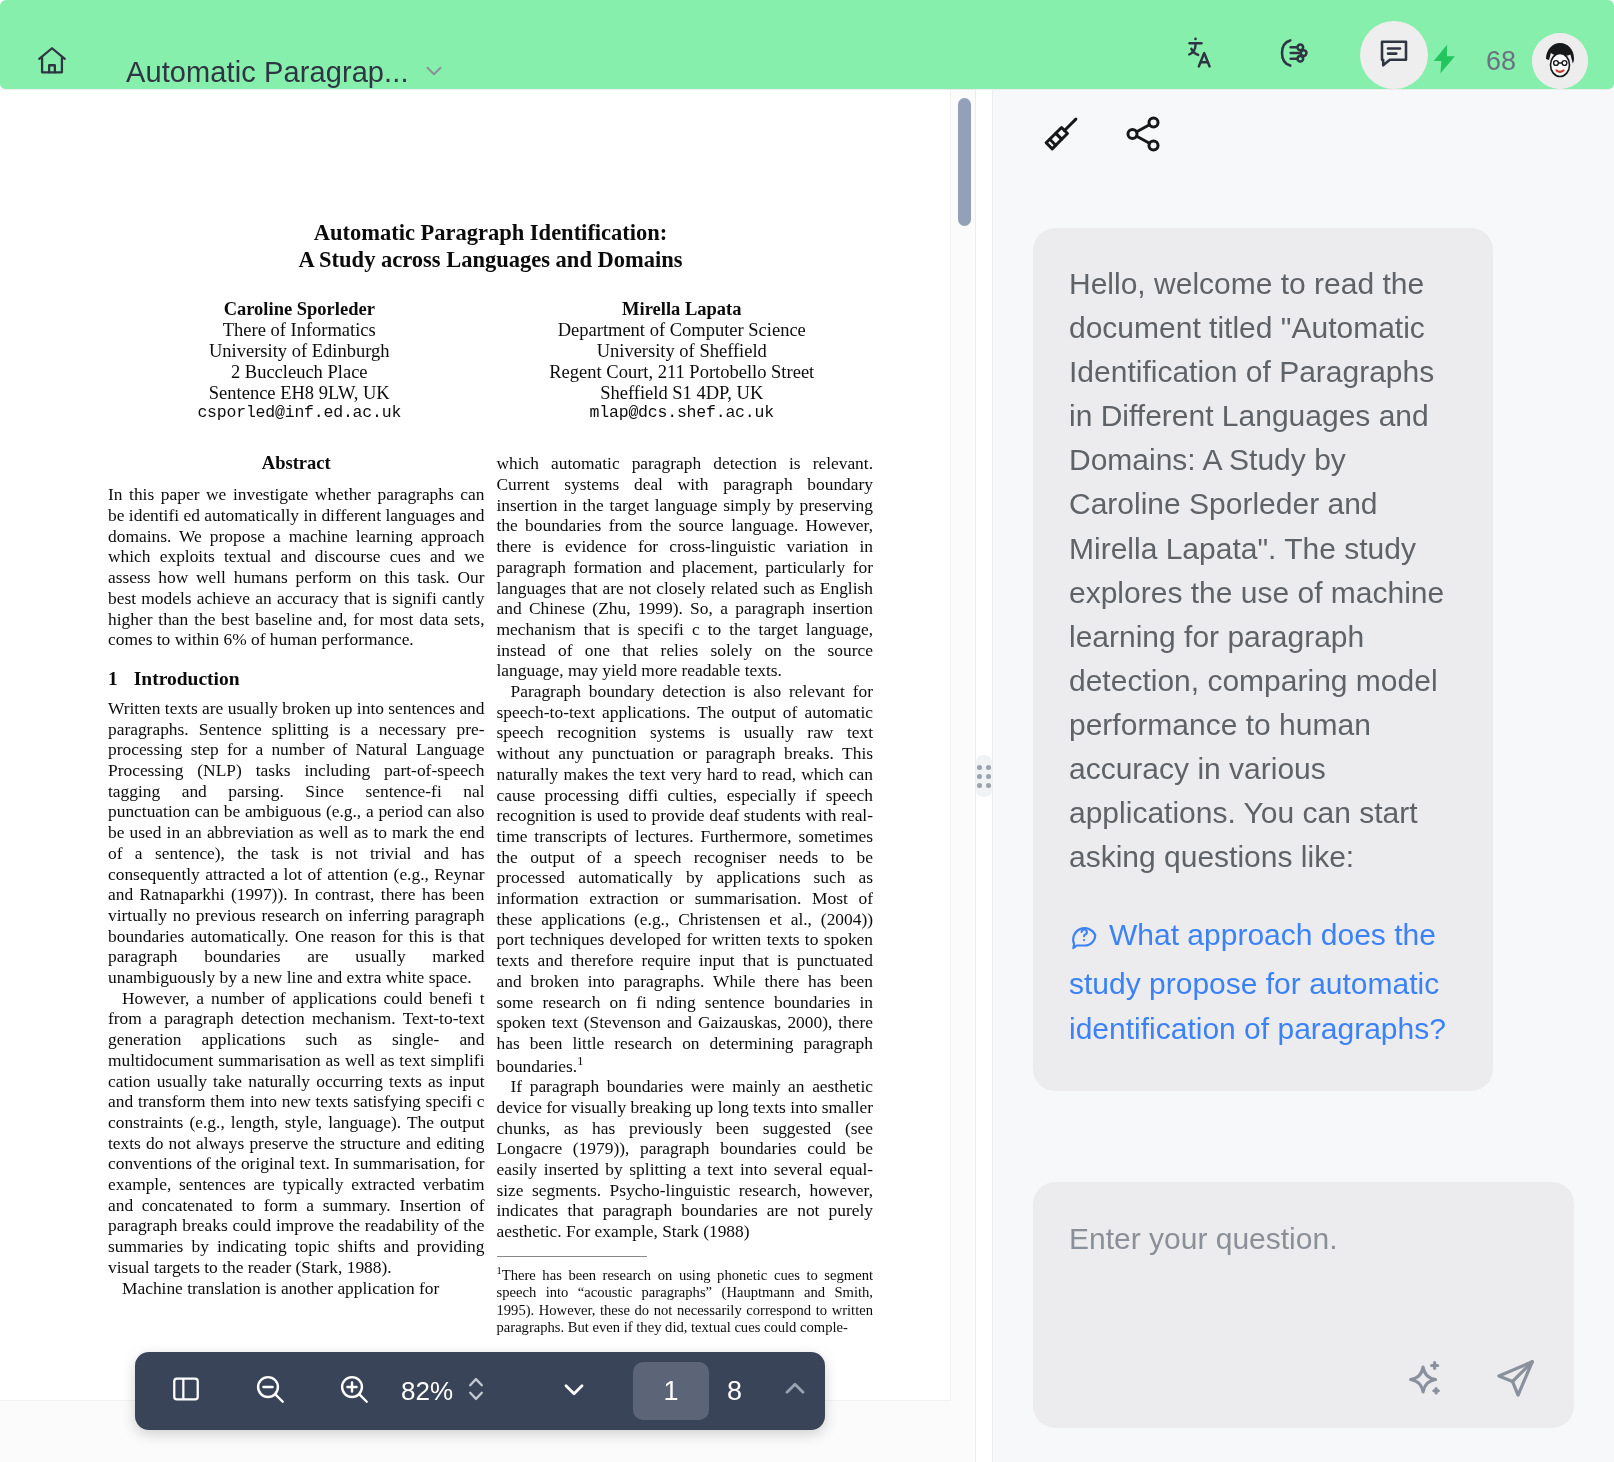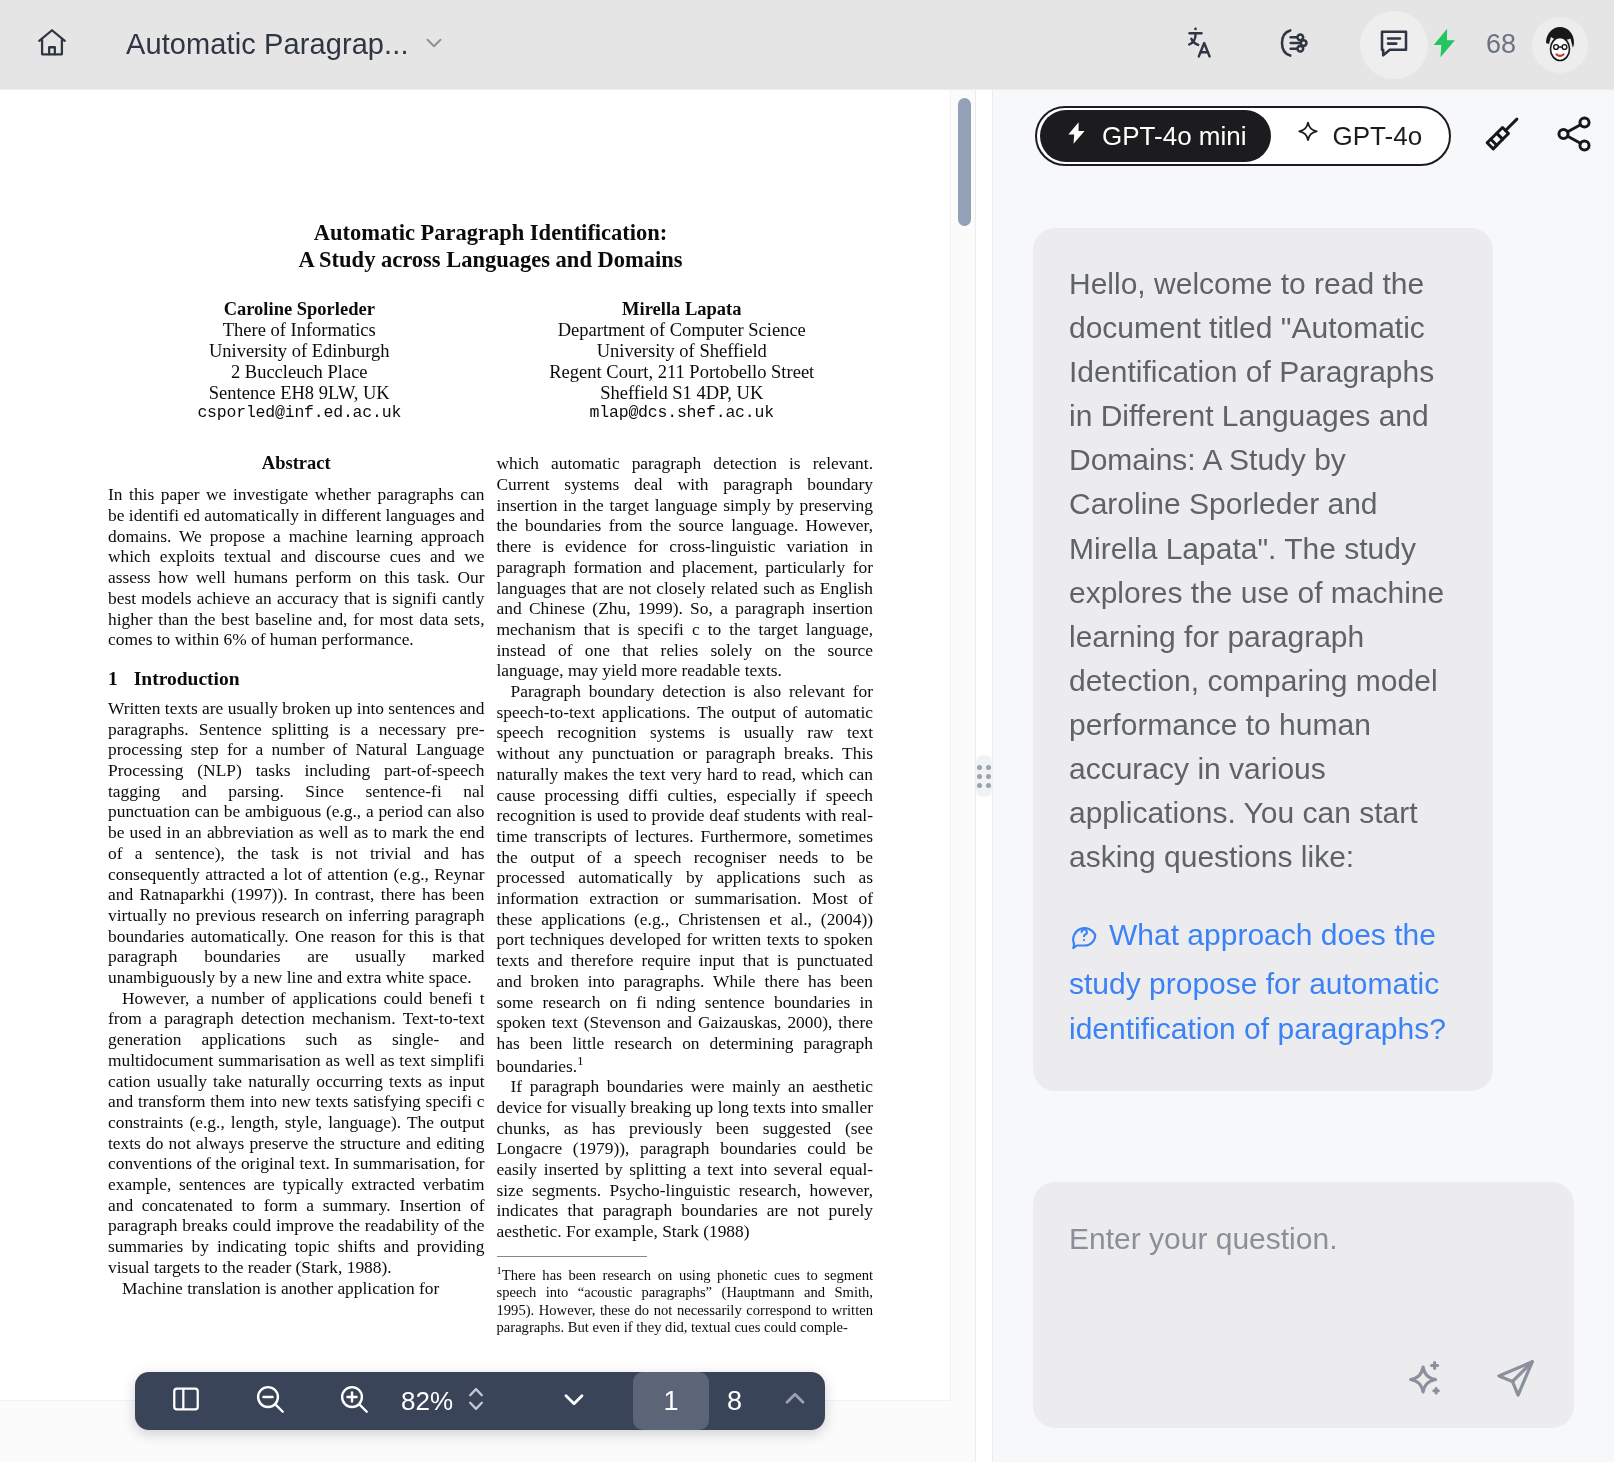--- a/index.html
+++ b/index.html
@@ -7,24 +7,25 @@
     width: 1614px; height: 1462px;
     font-family: "Liberation Sans", sans-serif;
     background: #ffffff;
     overflow: hidden;
   }
   .app { position: relative; width: 1614px; height: 1462px; display: flex; flex-direction: column; }
 
   
   .topbar {
     height: 90px; flex: 0 0 90px;
-    display: flex; align-items: center;
-    background: #e5e5e5;
+    display: flex; align-items: flex-end;
+    background: #86efac;
     border-bottom: 1px solid #ececec;
     padding: 0 26px;
+    border-radius: 6px;
   }
   .home-btn {
     width: 52px; height: 52px; display: flex; align-items: center; justify-content: center;
     border-radius: 12px; cursor: pointer;
   }
   .doc-title-wrap { display: flex; align-items: center; gap: 12px; margin-left: 48px; cursor: pointer; }
   .doc-title {
     font-size: 29px; color: #2f3542; letter-spacing: .1px;
     white-space: nowrap;
   }
@@ -79,21 +80,21 @@
   sup { font-size: .72em; vertical-align: super; }
 
   .pdf-scrollbar {
     position: absolute; right: 4px; top: 8px; width: 13px; height: 128px;
     background: #93a0b8; border-radius: 7px; cursor: pointer;
   }
 
   
   .pdf-toolbar {
     position: absolute; left: 135px; bottom: 32px;
-    width: 690px; height: 58px;
+    width: 690px; height: 78px;
     background: #394459; border-radius: 14px;
     display: flex; align-items: center; color: #ffffff;
     box-shadow: 0 4px 14px rgba(0,0,0,.18);
   }
   .tb-btn {
     width: 58px; height: 58px; display: flex; align-items: center; justify-content: center;
     cursor: pointer; border-radius: 8px;
   }
   .zoom-level { font-size: 26px; color: #ffffff; margin-left: 18px; }
   .stepper { display: flex; flex-direction: column; align-items: center; gap: 3px; margin-left: 12px; cursor: pointer; }
@@ -367,38 +368,20 @@
         <i></i>
           <i></i>
         <i></i>
           <i></i>
       </div>
     </div>
 
     <div class="chat-pane">
 
       <div class="chat-head">
-        <div class="model-switch">
-          <div class="model-opt selected">
-            <span>
-              <svg width="26" height="26" viewBox="0 0 24 24" fill="#ffffff" stroke="none">
-                  <path d="M13.5 2 4 13.4h5.4L8.8 22 19 10.1h-5.6z"></path>
-                </svg>
-            </span>
-            <span>GPT-4o mini</span>
-          </div>
-          <div class="model-opt">
-            <span>
-              <svg width="26" height="26" viewBox="0 0 24 24" fill="none" stroke="#1c1c1e" stroke-width="1.7" stroke-linejoin="round">
-                  <path d="M12 2.5c.9 4.9 3.1 7.1 8 8-4.9.9-7.1 3.1-8 8-.9-4.9-3.1-7.1-8-8 4.9-.9 7.1-3.1 8-8z"></path>
-                </svg>
-            </span>
-            <span>GPT-4o</span>
-          </div>
-        </div>
 
         <div class="chat-head-icon">
           <span>
             <svg width="42" height="42" viewBox="0 0 24 24" fill="none" stroke="#17181a" stroke-width="1.7" stroke-linecap="round" stroke-linejoin="round">
               <path d="M20.5 3.5 14 10"></path>
                 <path d="M12.3 8.3 9 11.6l3.4 3.4 3.3-3.3z"></path>
               <path d="M9 11.6 3.5 17l3.5 3.5 5.4-5.5z"></path>
                 <path d="M5.6 15 9 18.4"></path>
             </svg>
           </span>

